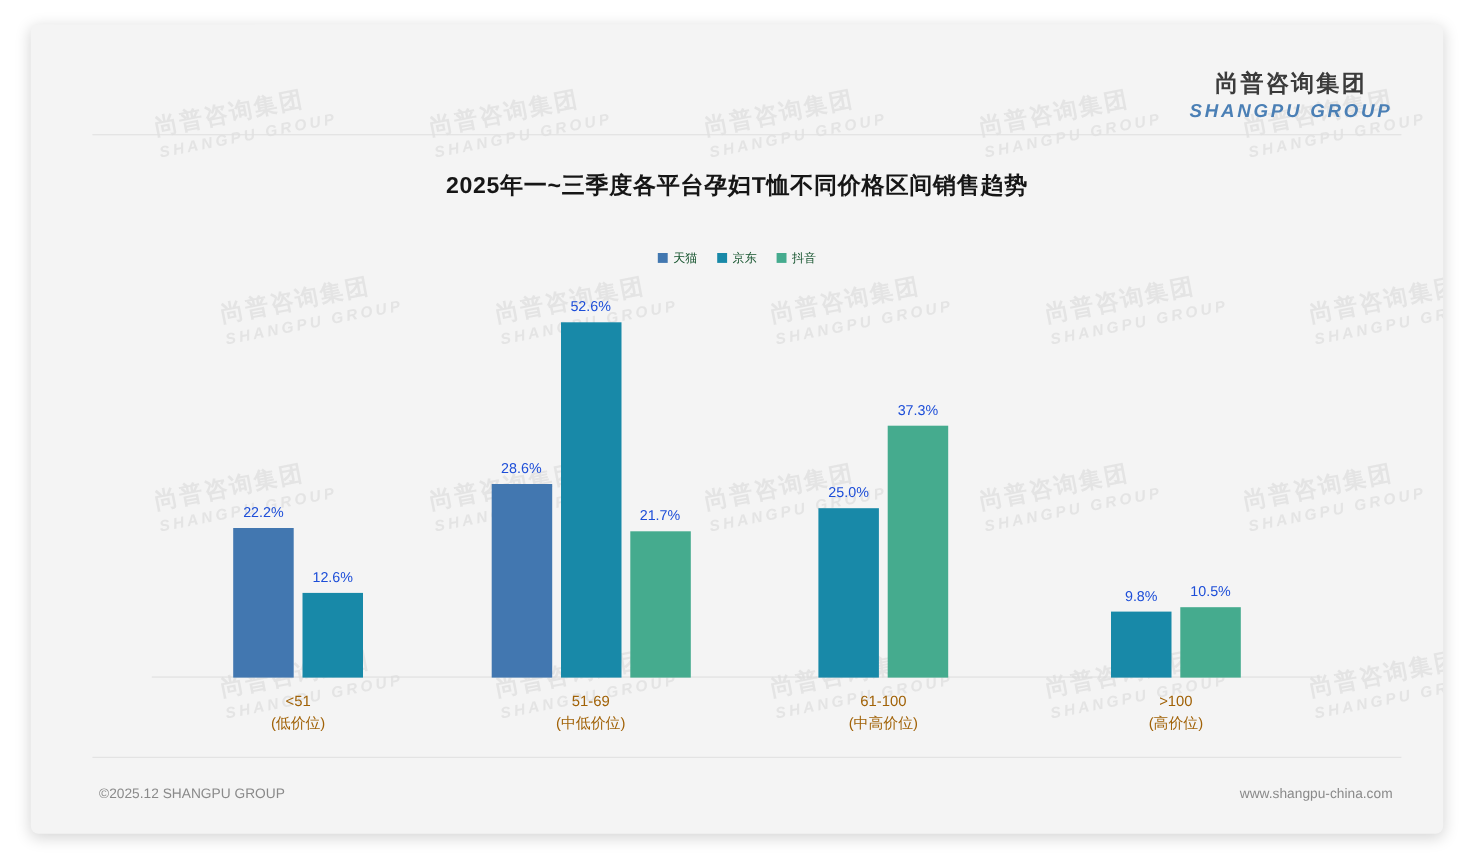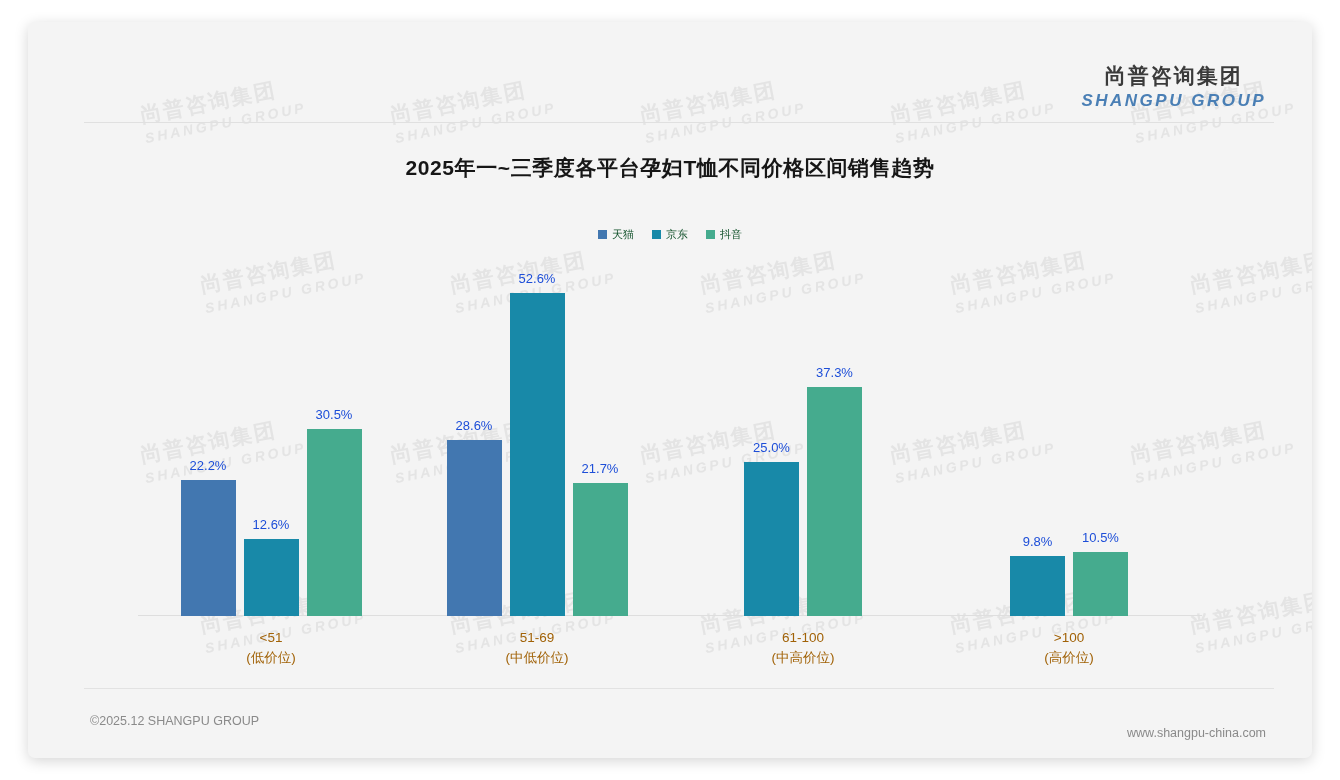--- a/index.html
+++ b/index.html
@@ -148,21 +148,21 @@
     position: absolute;
     left: 56px; right: 38px; top: 0;
     height: 1px; background: #e2e2e2;
   }
   #footer-left {
     position: absolute; left: 62px; top: 26px;
     font-size: 12.5px; color: #8a8a8a;
   }
   #footer-right {
     position: absolute; right: 46px; top: 26px;
-    font-size: 12.5px; color: #8a8a8a; margin-top: 12px;
+    font-size: 12.5px; color: #8a8a8a;
   }
 </style>
 </head>
 <body>
 
 <div id="slide-card">
 
   <div id="watermark-layer">
       <div class="wm" style="left: 110px; top: 80px;">
         <span class="wm-cn">尚普咨询集团</span>
@@ -274,24 +274,20 @@
       <div id="plot-baseline"></div>
     <div class="group" style="left: 0px; width: 266px;">
           <div class="bar-wrap">
             <div class="bar-value" style="bottom: 143.371px;">22.2%</div>
             <div class="bar" style="height: 136.371px; background: rgb(66, 119, 176);"></div>
           </div>
           <div class="bar-wrap">
             <div class="bar-value" style="bottom: 84.4px;">12.6%</div>
             <div class="bar" style="height: 77.4px; background: rgb(24, 137, 168);"></div>
           </div>
-          <div class="bar-wrap">
-            <div class="bar-value" style="bottom: 194.357px;">30.5%</div>
-            <div class="bar" style="height: 187.357px; background: rgb(69, 171, 142);"></div>
-          </div>
           <div class="group-label">
             <div>&lt;51</div>
             <div>(低价位)</div>
           </div>
         </div>
         <div class="group" style="left: 266px; width: 266px;">
           <div class="bar-wrap">
             <div class="bar-value" style="bottom: 182.686px;">28.6%</div>
             <div class="bar" style="height: 175.686px; background: rgb(66, 119, 176);"></div>
           </div>

